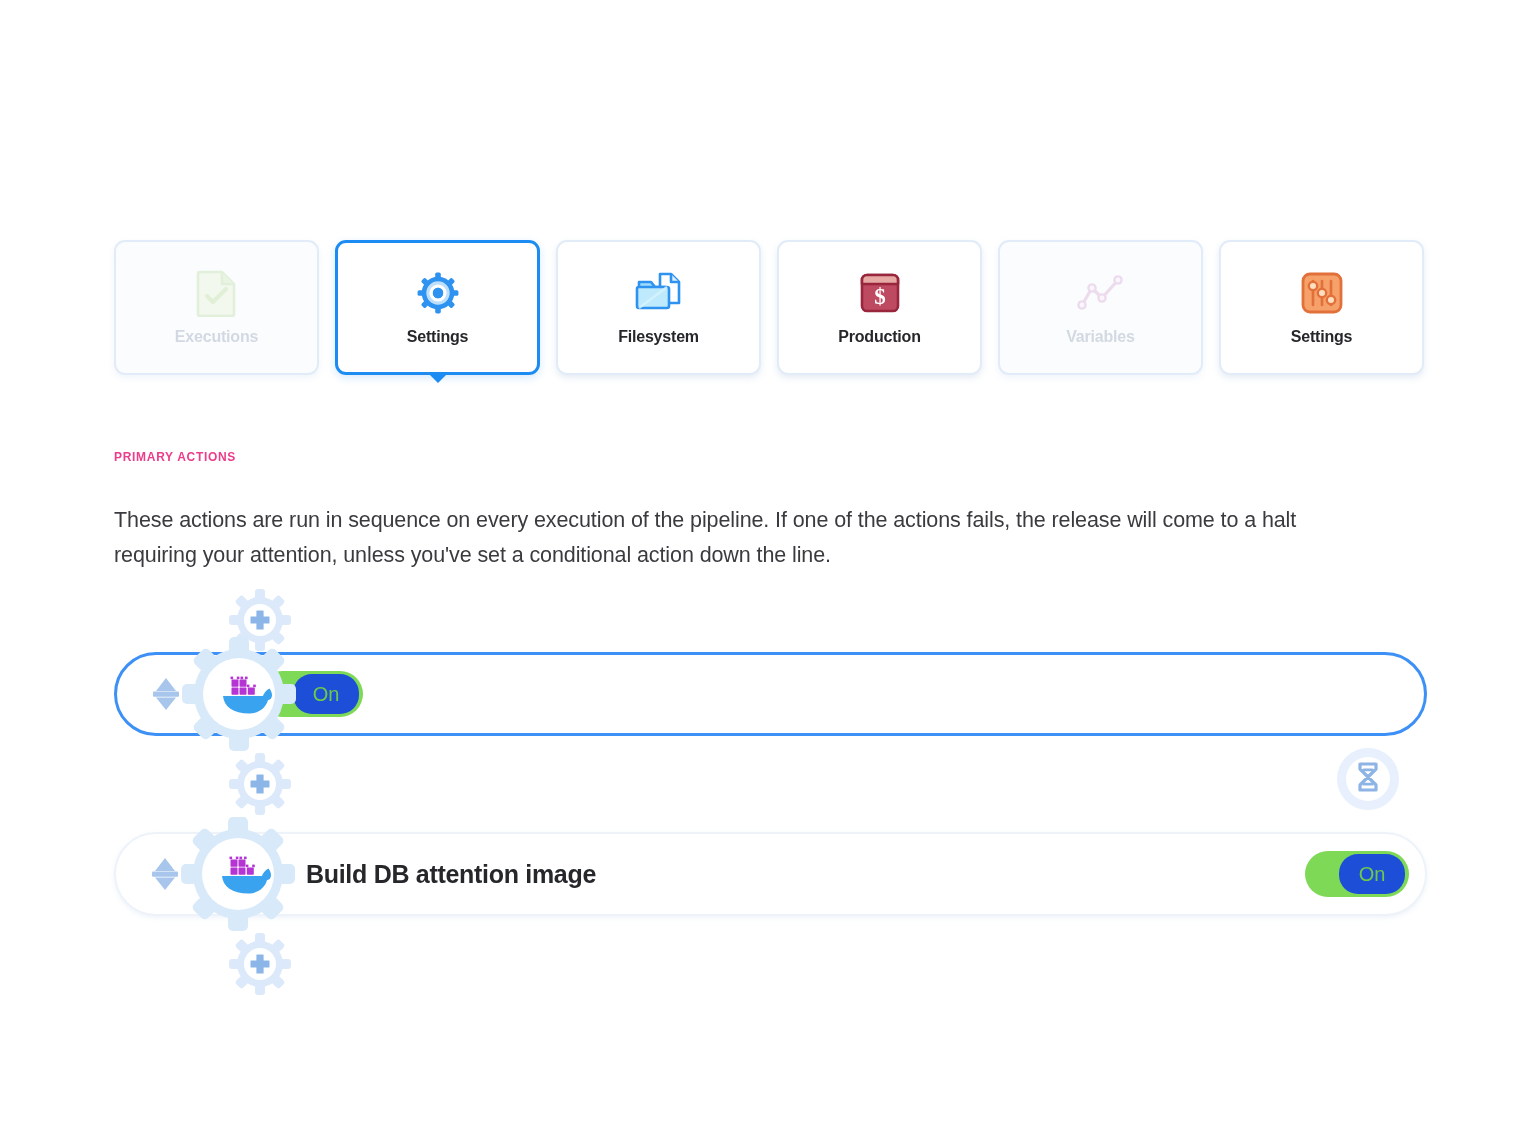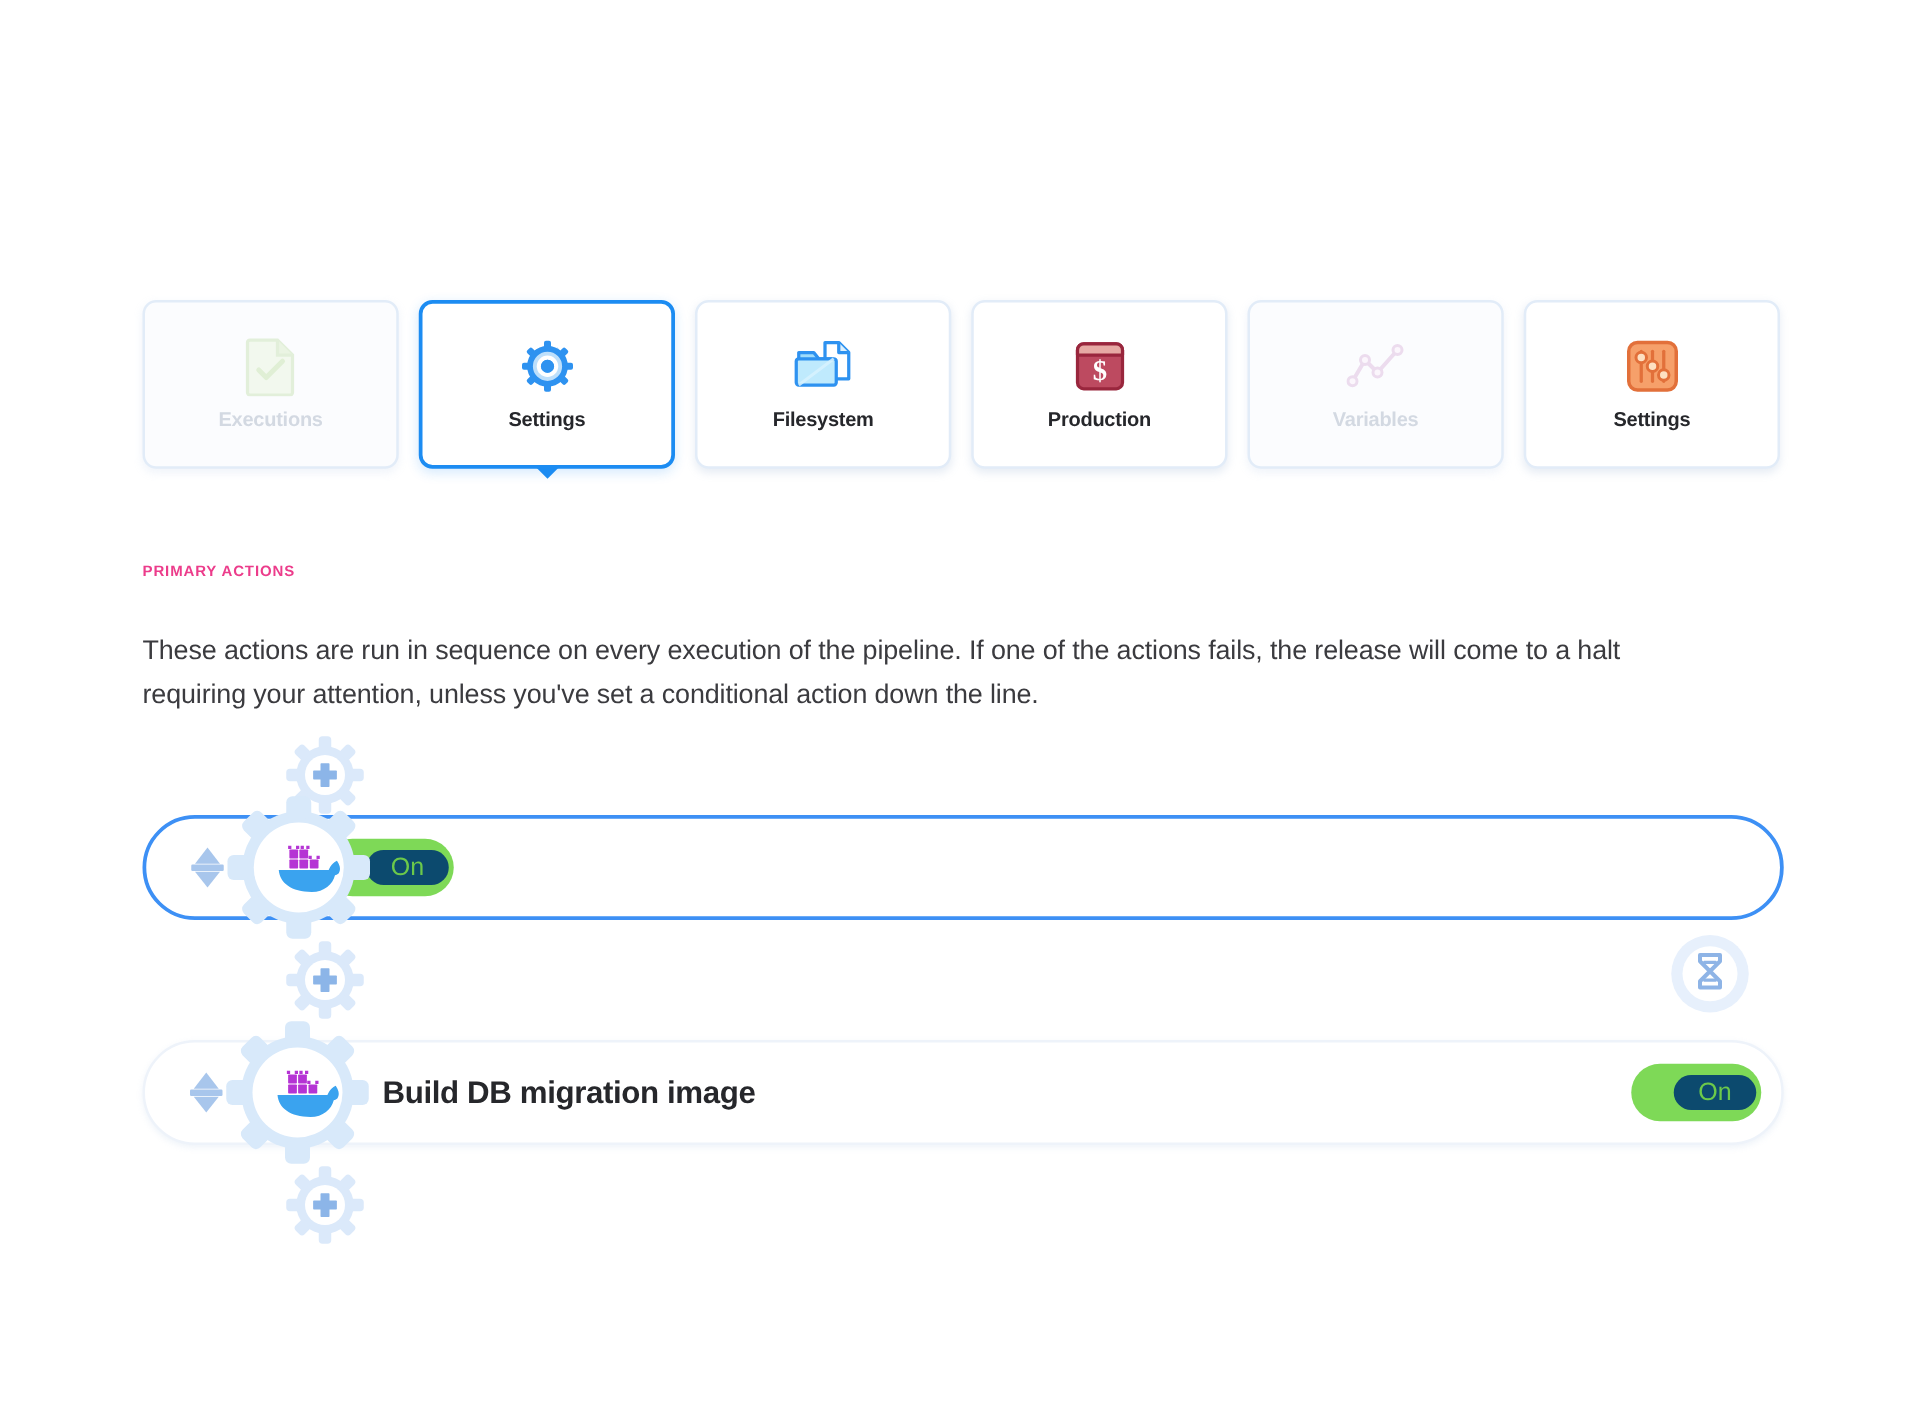--- a/index.html
+++ b/index.html
@@ -255,23 +255,23 @@
     display: flex;
     align-items: center;
     justify-content: flex-end;
     padding: 4px;
     cursor: pointer;
     user-select: none;
     flex: none;
   }
   .toggle-knob {
     width: 66px;
-    height: 28px;
+    height: 40px;
     border-radius: 19px;
-    background: #0c4a6e;
+    background: #1d4ed8;
     display: flex;
     align-items: center;
     justify-content: center;
     font-size: 20px;
     font-weight: normal;
     color: #6cc94a;
   }
 
   
   .between-row {
@@ -562,21 +562,21 @@
               <rect x="26.0" y="7.6" width="2.6" height="2.6"></rect>
               <rect x="27.8" y="15.6" width="2.6" height="2.6"></rect>
               <rect x="34.2" y="15.6" width="2.6" height="2.6"></rect>
             </g>
             <path d="M4 27 h40 c0 0 1.5 -5 6.5 -7.5 c0 0 4.5 5.5 1.5 10 c0 0 -1 1.2 -3 1.6
                      c-1.8 7.2 -8.6 13.4 -18.6 13.4 C14 44.5 5 37.5 4 27 z" fill="#3aa3ef"></path>
           </svg>
         </span>
       </div>
 
-      <div class="action-name dark">Build DB migration image</div>
+      <div class="action-name dark">Build DB attention image</div>
 
       <div class="toggle">
         <div class="toggle-knob">On</div>
       </div>
     </div>
 
     <div class="gear-add" style="margin-top:16px;">
       <svg width="64" height="64" viewBox="0 0 64 64">
         <g fill="#dbe9fa">
           <circle cx="32" cy="32" r="23"></circle>

